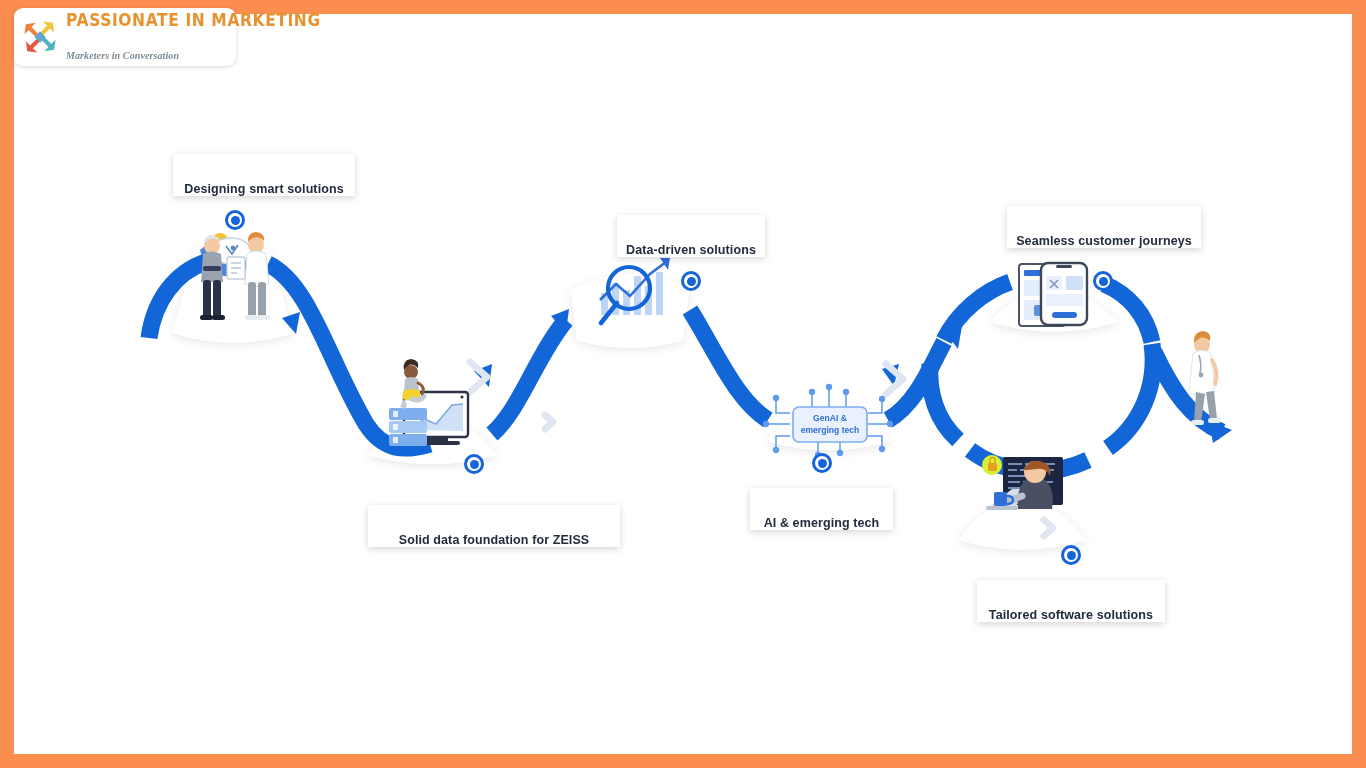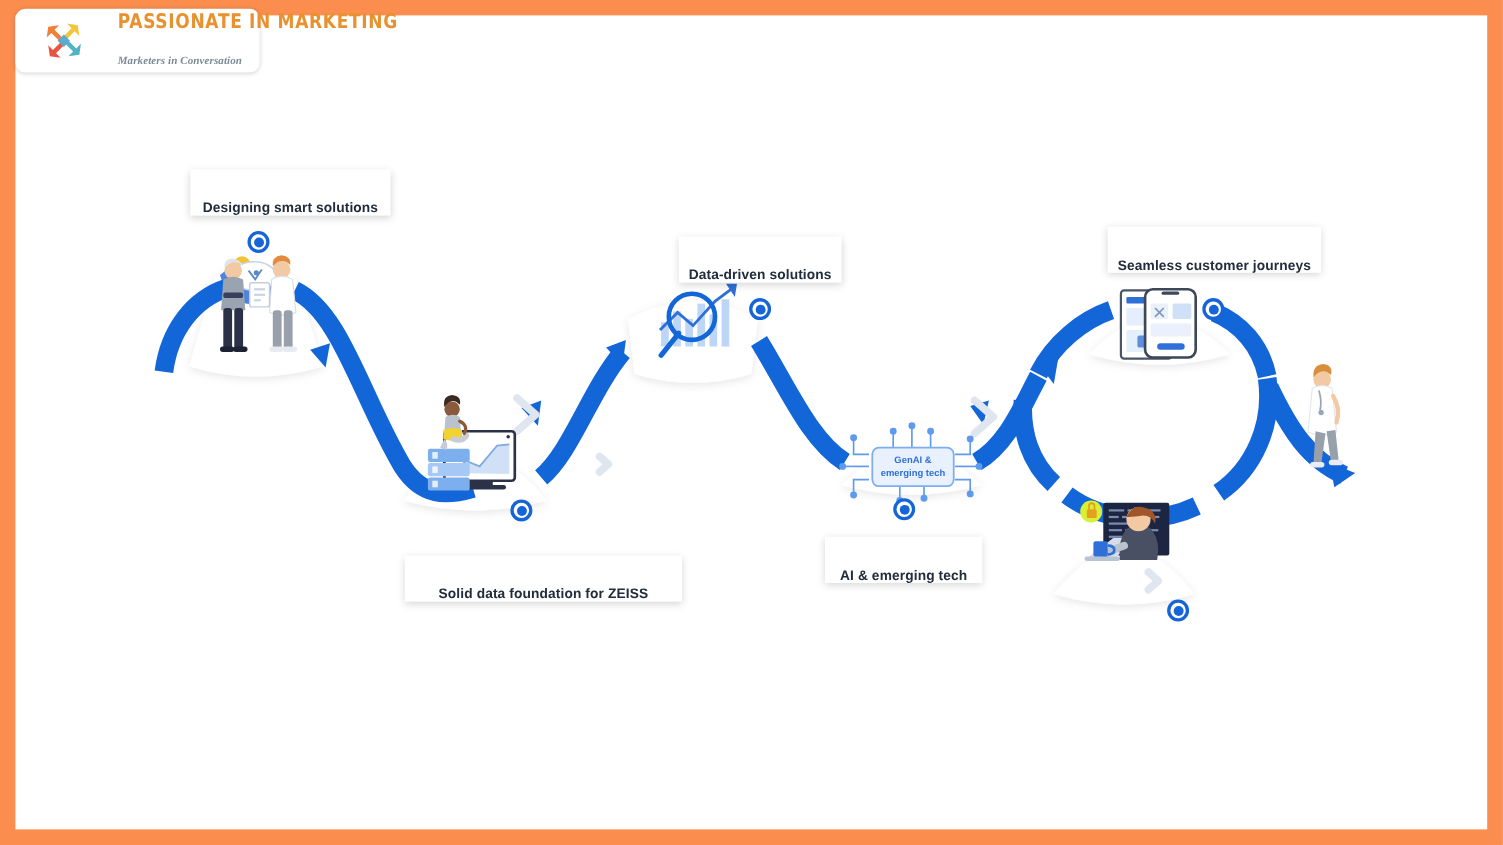--- a/index.html
+++ b/index.html
@@ -24,23 +24,22 @@
   }
   
   .logo-plate {
     position:absolute;
     left:14px; top:8px;
     width:222px; height:58px;
     background:#ffffff;
     border-radius:9px;
     box-shadow:0 1px 4px rgba(0,0,0,.16);
     display:flex; align-items:center;
-    padding:0 22px;
+    padding:0 4px;
     z-index:40;
-    gap:23px;
   }
   .logo-mark { width:44px; height:44px; flex:0 0 44px; position:relative; }
   .logo-text { margin-left:4px; line-height:1; }
   .logo-title {
     font-family:"DejaVu Sans", sans-serif;
     font-weight:bold;
     font-size:15.5px;
     letter-spacing:.6px;
     color:#e8912f;
     white-space:nowrap;
@@ -368,20 +367,23 @@
     </div>
 
     <div class="chip" style="left:750px;top:488px;width:143px;">
       <span>AI &amp; emerging tech</span>
     </div>
 
     <div class="chip" style="left:1007px;top:206px;width:194px;">
       <span>Seamless customer journeys</span>
     </div>
 
+    <div class="chip" style="left:977px;top:580px;width:188px;">
+      <span>Tailored software solutions</span>
+    </div>
 
     <div class="dot" style="left:225px;top:210px;"></div>
     <div class="dot" style="left:464px;top:454px;"></div>
     <div class="dot" style="left:681px;top:271px;"></div>
     <div class="dot" style="left:812px;top:453px;"></div>
     <div class="dot" style="left:1093px;top:271px;"></div>
     <div class="dot" style="left:1061px;top:545px;"></div>
 
   </div>
 </div>

